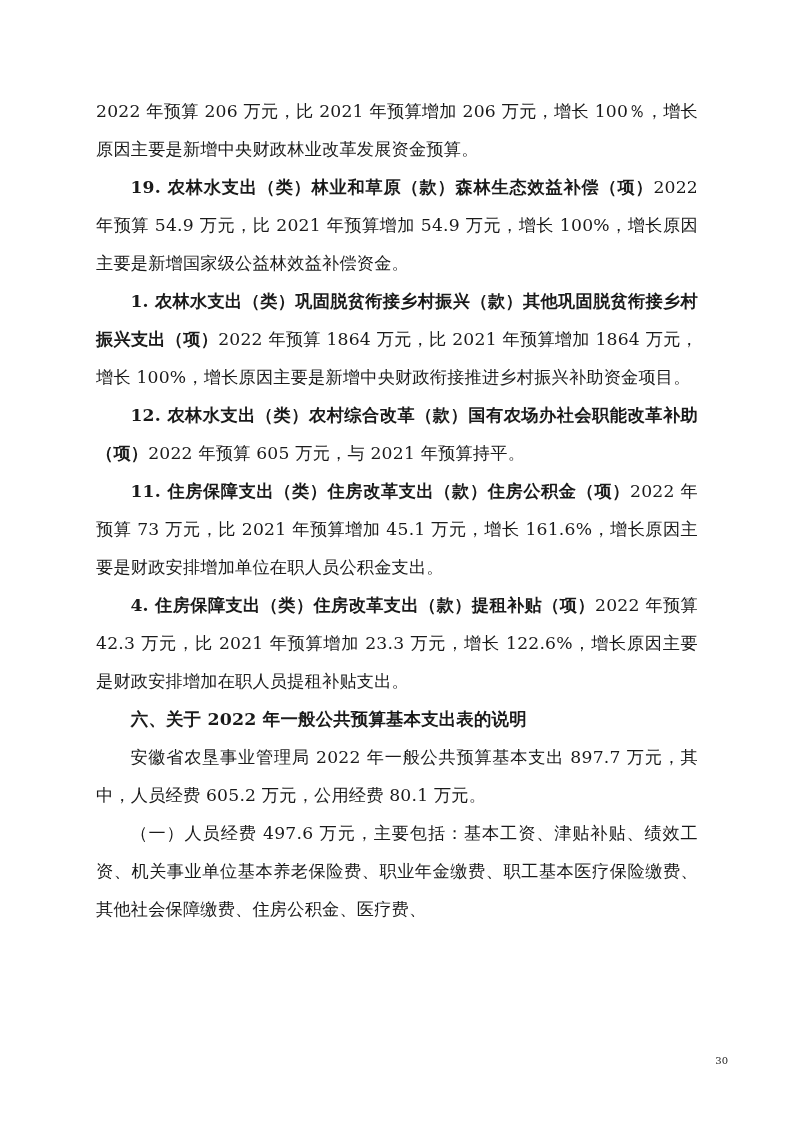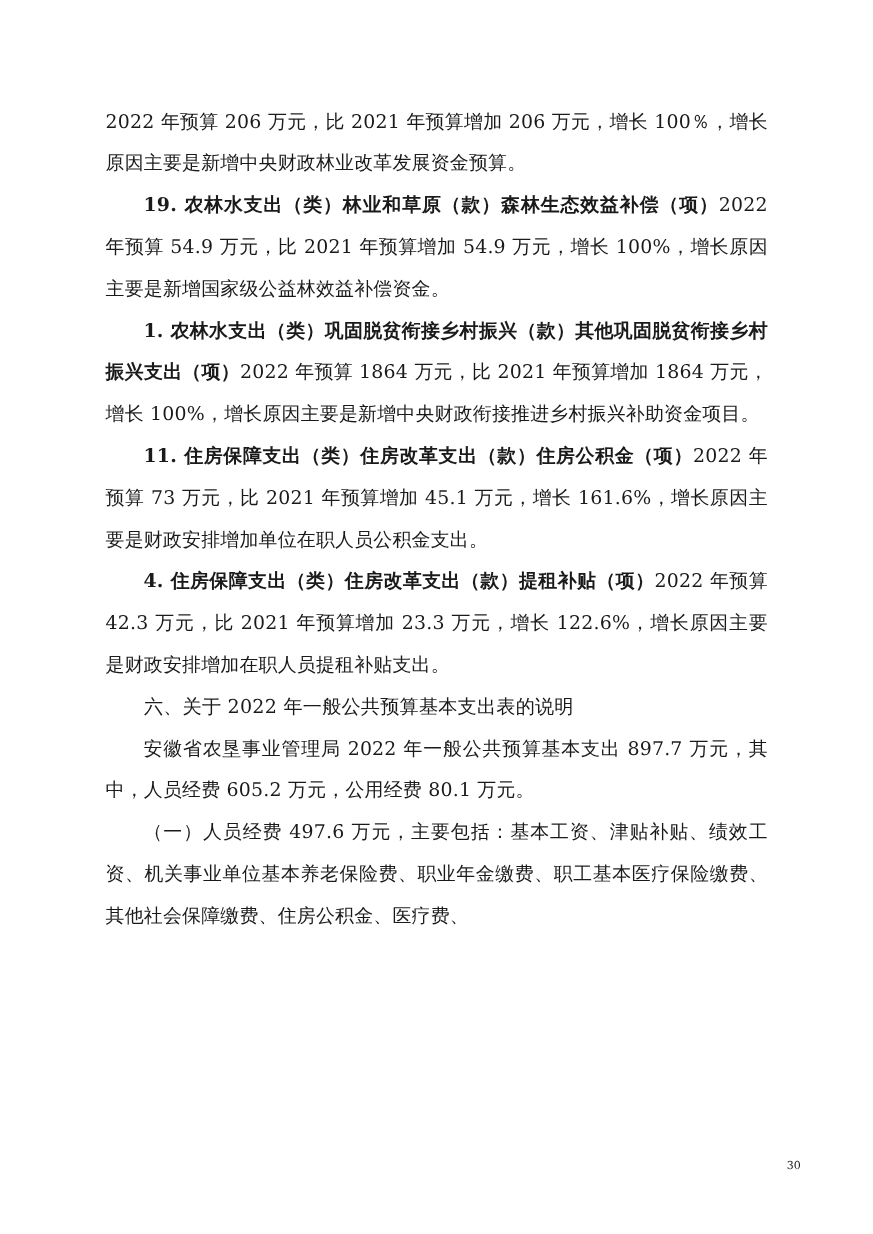--- a/index.html
+++ b/index.html
@@ -32,21 +32,21 @@
     letter-spacing: 0.2px;
     margin: 0;
   }
   .indent {
     text-indent: 2em;
   }
   .bold-lead {
     font-weight: bold;
   }
   .heading {
-    font-weight: normal;
+    font-weight: bold;
     font-size: 17.4px;
   }
   p.para {
     margin: 0;
   }
   .page-number {
     position: absolute;
     right: 66px;
     bottom: 56px;
     font-size: 10px;
@@ -64,20 +64,23 @@
   </p>
 
   <p class="body-text para indent">
     <span class="bold-lead">19. 农林水支出（类）林业和草原（款）森林生态效益补偿（项）</span><span>2022 年预算 54.9 万元，比 2021 年预算增加 54.9 万元，增长 100%，增长原因主要是新增国家级公益林效益补偿资金。</span>
   </p>
 
   <p class="body-text para indent">
     <span class="bold-lead">1. 农林水支出（类）巩固脱贫衔接乡村振兴（款）其他巩固脱贫衔接乡村振兴支出（项）</span><span>2022 年预算 1864 万元，比 2021 年预算增加 1864 万元，增长 100%，增长原因主要是新增中央财政衔接推进乡村振兴补助资金项目。</span>
   </p>
 
+  <p class="body-text para indent">
+    <span class="bold-lead">12. 农林水支出（类）农村综合改革（款）国有农场办社会职能改革补助（项）</span><span>2022 年预算 605 万元，与 2021 年预算持平。</span>
+  </p>
 
   <p class="body-text para indent">
     <span class="bold-lead">11. 住房保障支出（类）住房改革支出（款）住房公积金（项）</span><span>2022 年预算 73 万元，比 2021 年预算增加 45.1 万元，增长 161.6%，增长原因主要是财政安排增加单位在职人员公积金支出。</span>
   </p>
 
   <p class="body-text para indent">
     <span class="bold-lead">4. 住房保障支出（类）住房改革支出（款）提租补贴（项）</span><span>2022 年预算 42.3 万元，比 2021 年预算增加 23.3 万元，增长 122.6%，增长原因主要是财政安排增加在职人员提租补贴支出。</span>
   </p>
 
   <p class="body-text para indent heading">六、关于 2022 年一般公共预算基本支出表的说明</p>

